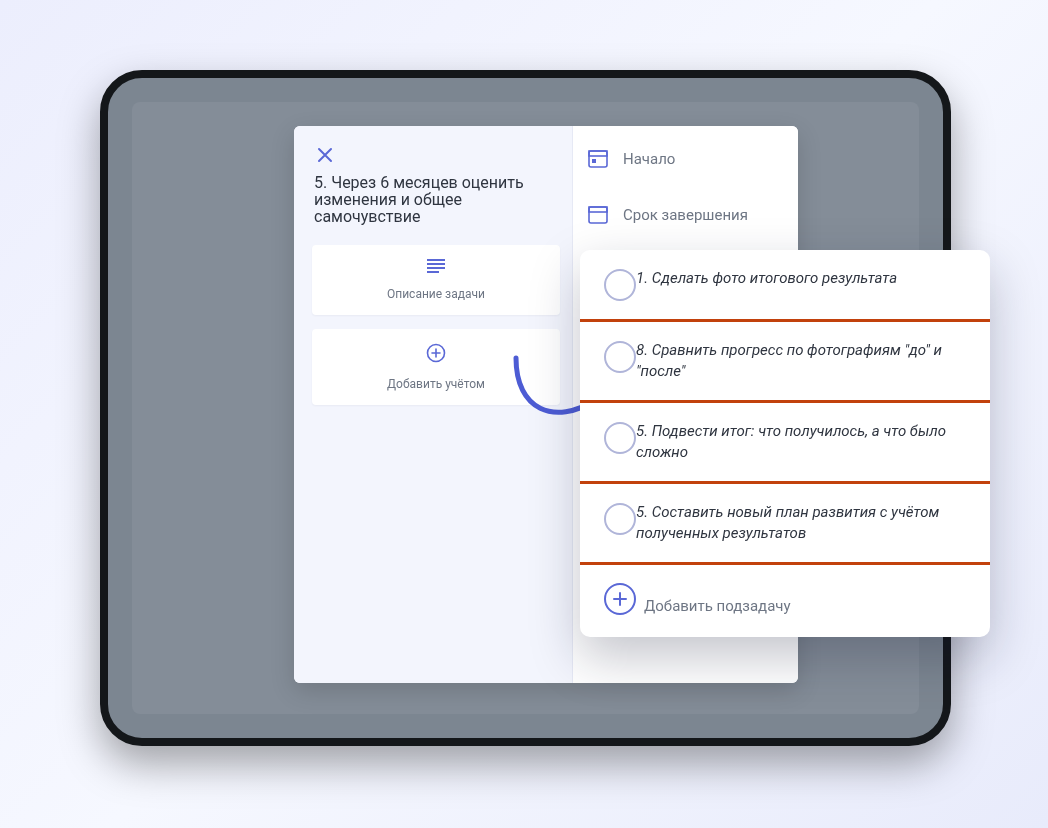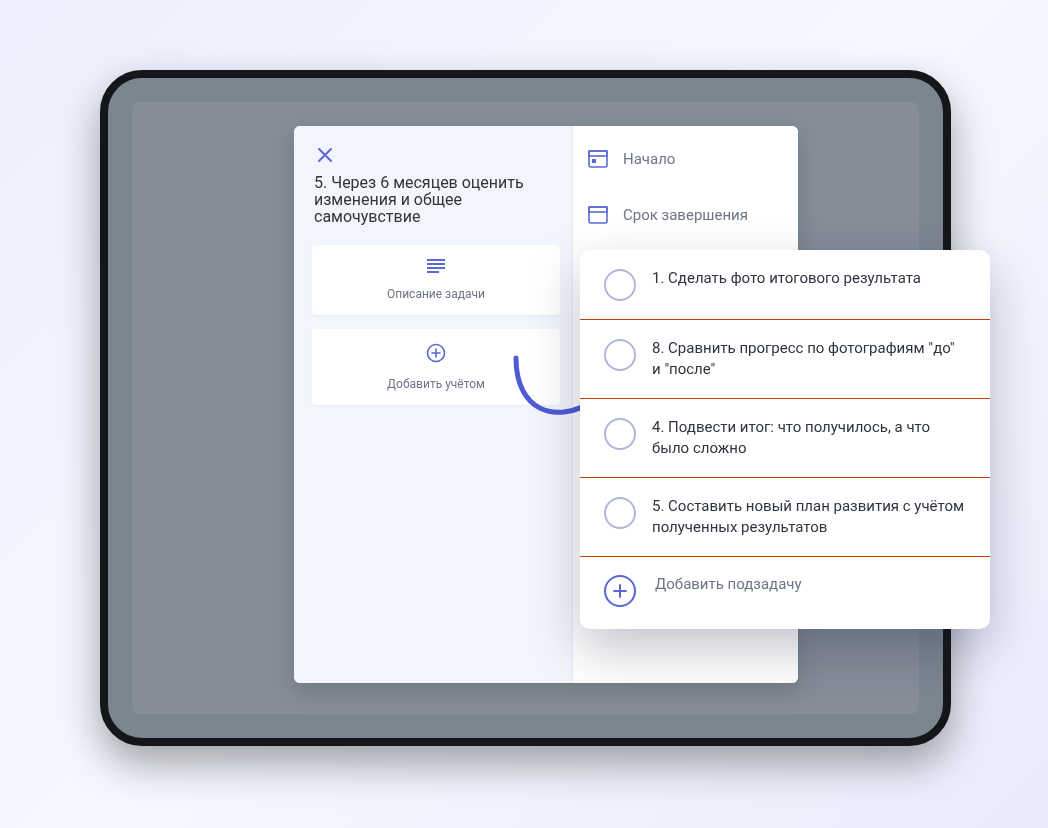--- a/index.html
+++ b/index.html
@@ -18,25 +18,25 @@
   .task-title{font-size:16px;line-height:17px;color:#2f3540;font-weight:400;margin:0 6px 20px 2px;}
 
   .card{background:#fff;border-radius:4px;padding:14px 14px;display:flex;align-items:center;gap:14px;margin-bottom:14px;box-shadow:0 1px 2px rgba(30,40,80,0.05);flex-direction:column;}
   .card .label{font-size:12px;color:#6e7684;}
 
   .meta-row{display:flex;align-items:center;gap:14px;padding:8px 4px 8px 2px;margin-bottom:18px;}
   .meta-label{font-size:15px;color:#6e7684;}
 
   
   .popover{position:absolute;left:580px;top:250px;width:410px;background:#fff;border-radius:10px;box-shadow:0 20px 50px rgba(20,25,50,0.25);padding:0;}
-  .sub-item{display:flex;align-items:flex-start;gap:16px;padding:18px 24px 18px 24px;border-bottom:1px solid #c2410c;}
+  .sub-item{display:flex;align-items:flex-start;gap:0;padding:18px 24px 18px 24px;border-bottom:3px solid #c2410c;font-style:italic;}
   .sub-item:last-of-type{border-bottom:none;}
   .sub-circle{flex:0 0 28px;width:28px;height:28px;border:2px solid #b0b5d9;border-radius:50%;margin-top:1px;cursor:pointer;}
   .sub-text{font-size:15px;line-height:21px;color:#2f3540;}
-  .add-row{display:flex;align-items:flex-start;gap:19px;padding:18px 24px 22px 24px;cursor:pointer;}
+  .add-row{display:flex;align-items:flex-end;gap:8px;padding:18px 24px 22px 24px;cursor:pointer;}
   .add-plus{flex:0 0 28px;width:28px;height:28px;border:2px solid #5a68d6;border-radius:50%;display:flex;align-items:center;justify-content:center;}
   .add-label{font-size:15px;color:#6e7684;}
 
   
   .icon{flex:0 0 auto;display:inline-flex;}
 
   
   .arrow{position:absolute;left:504px;top:340px;width:110px;height:110px;pointer-events:none;}
 </style>
 </head>
@@ -121,21 +121,21 @@
   <div class="sub-item">
     <div class="sub-circle"></div>
     <div class="sub-text">1. Сделать фото итогового результата</div>
   </div>
   <div class="sub-item">
     <div class="sub-circle"></div>
     <div class="sub-text">8. Сравнить прогресс по фотографиям "до" и "после"</div>
   </div>
   <div class="sub-item">
     <div class="sub-circle"></div>
-    <div class="sub-text">4. Подвести итог: что получилось, а что было сложно</div>
+    <div class="sub-text">5. Подвести итог: что получилось, а что было сложно</div>
   </div>
   <div class="sub-item">
     <div class="sub-circle"></div>
     <div class="sub-text">5. Составить новый план развития с учётом полученных результатов</div>
   </div>
 
   <div class="add-row">
     <div class="add-plus">
       <svg width="14" height="14" viewBox="0 0 14 14">
           <path d="M7 1v12M1 7h12" stroke="#5a68d6" stroke-width="2" stroke-linecap="round"></path>

